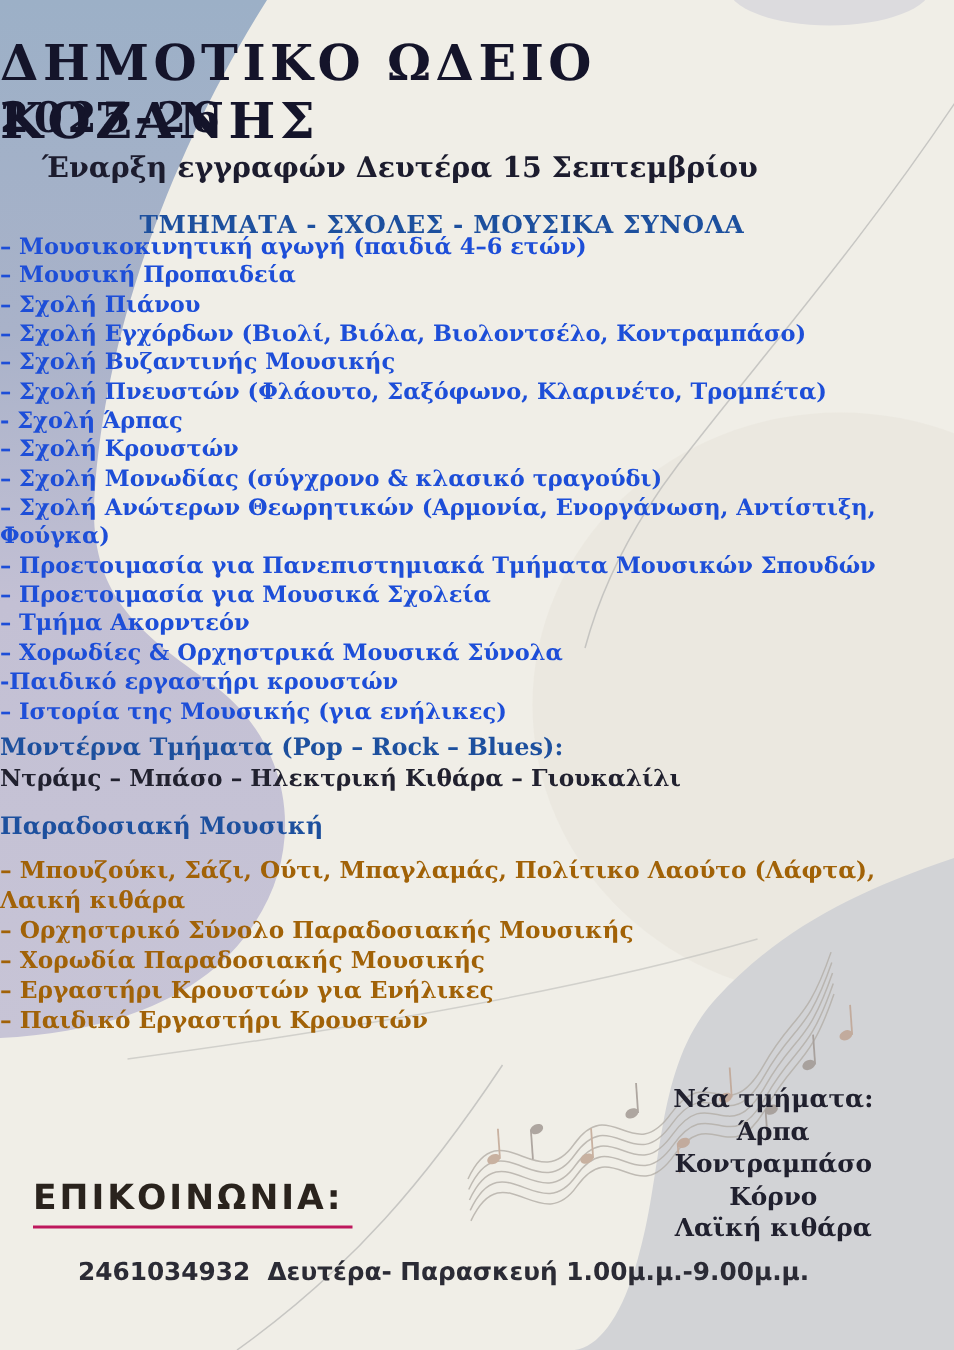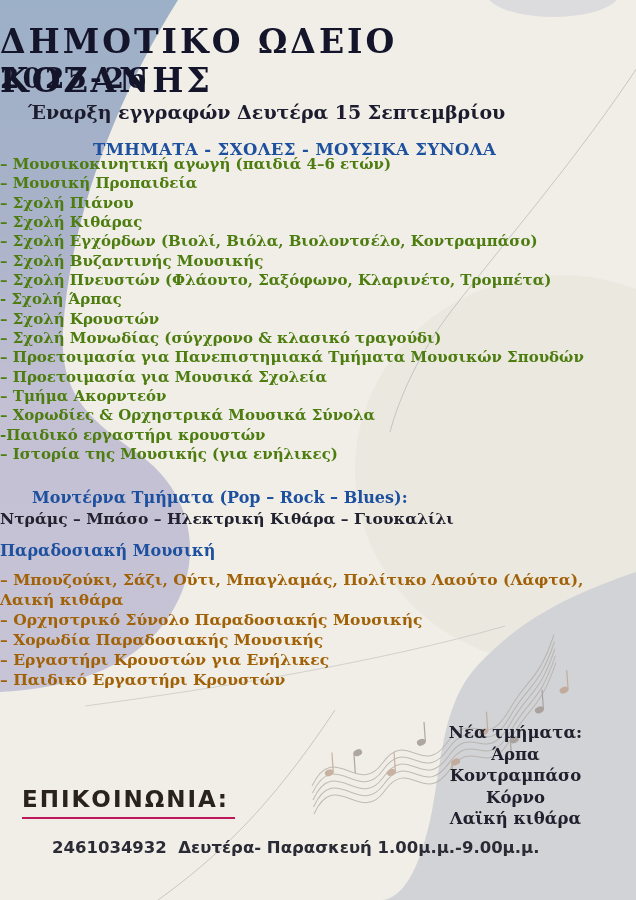--- a/index.html
+++ b/index.html
@@ -9,23 +9,23 @@
     font-family:"DejaVu Serif","Liberation Serif",serif;
     color:#1e1e30;
   }
   .bg{position:absolute;inset:0;z-index:0;}
   .layer{position:absolute;z-index:2;}
   .content-col{left:0;width:593px;}
   .title{top:22px;font-size:33px;font-weight:bold;letter-spacing:3px;color:#14142a;}
   .season{top:62px;font-size:28px;font-weight:bold;letter-spacing:3px;color:#14142a;}
   .subtitle{top:101px;font-size:19px;font-weight:bold;color:#1c1c2e;padding-left:28px;}
   .dept-heading{left:93px;top:140px;font-size:16.5px;font-weight:bold;color:#1d509e;letter-spacing:0.4px;}
-  .dept-list{top:155px;font-size:15px;font-weight:bold;line-height:19.35px;color:#4d7c0f;}
+  .dept-list{top:155px;font-size:15px;font-weight:bold;line-height:19.35px;color:#1d4ed8;}
   .dept-list ul,.trad-list ul{list-style:none;margin:0;padding:0;}
-  .modern-heading{top:488px;font-size:16px;font-weight:bold;color:#1d509e;padding-left:32px;}
+  .modern-heading{top:488px;font-size:16px;font-weight:bold;color:#1d509e;}
   .modern-line{top:509px;font-size:15.5px;font-weight:bold;color:#21212f;}
   .trad-heading{top:541px;font-size:16px;font-weight:bold;color:#1d509e;}
   .trad-list{top:570px;font-size:15.5px;font-weight:bold;line-height:20px;color:#a16207;}
   .new-depts{left:428px;top:722px;width:175px;text-align:center;
     font-size:16.5px;font-weight:bold;line-height:21.5px;color:#20202e;}
   .contact-heading{left:22px;top:786px;
     font-family:"DejaVu Sans","Liberation Sans",sans-serif;
     font-size:23px;font-weight:bold;letter-spacing:2px;color:#2a231d;
     border-bottom:2px solid #be185d;padding:0 6px 5px 0;}
   .contact-line{left:12px;top:838px;
@@ -105,27 +105,27 @@
   <div class="layer content-col subtitle">Έναρξη εγγραφών Δευτέρα 15 Σεπτεμβρίου</div>
 
   <div class="layer dept-heading">ΤΜΗΜΑΤΑ - ΣΧΟΛΕΣ - ΜΟΥΣΙΚΑ ΣΥΝΟΛΑ</div>
 
   <div class="layer content-col dept-list">
     <ul>
 
     <li>– Μουσικοκινητική αγωγή (παιδιά 4–6 ετών)</li>
         <li>– Μουσική Προπαιδεία</li>
         <li>– Σχολή Πιάνου</li>
-        <li>– Σχολή Κιθάρας</li>
         <li>– Σχολή Εγχόρδων (Βιολί, Βιόλα, Βιολοντσέλο, Κοντραμπάσο)</li>
         <li>– Σχολή Βυζαντινής Μουσικής</li>
         <li>– Σχολή Πνευστών (Φλάουτο, Σαξόφωνο, Κλαρινέτο, Τρομπέτα)</li>
         <li>- Σχολή Άρπας</li>
         <li>– Σχολή Κρουστών</li>
         <li>– Σχολή Μονωδίας (σύγχρονο &amp; κλασικό τραγούδι)</li>
+        <li>– Σχολή Ανώτερων Θεωρητικών (Αρμονία, Ενοργάνωση, Αντίστιξη, Φούγκα)</li>
         <li>– Προετοιμασία για Πανεπιστημιακά Τμήματα Μουσικών Σπουδών</li>
         <li>– Προετοιμασία για Μουσικά Σχολεία</li>
         <li>– Τμήμα Ακορντεόν</li>
         <li>– Χορωδίες &amp; Ορχηστρικά Μουσικά Σύνολα</li>
         <li>-Παιδικό εργαστήρι κρουστών</li>
         <li>– Ιστορία της Μουσικής (για ενήλικες)</li>
       </ul>
   </div>
 
   <div class="layer content-col modern-heading">Μοντέρνα Τμήματα (Pop – Rock – Blues):</div>

